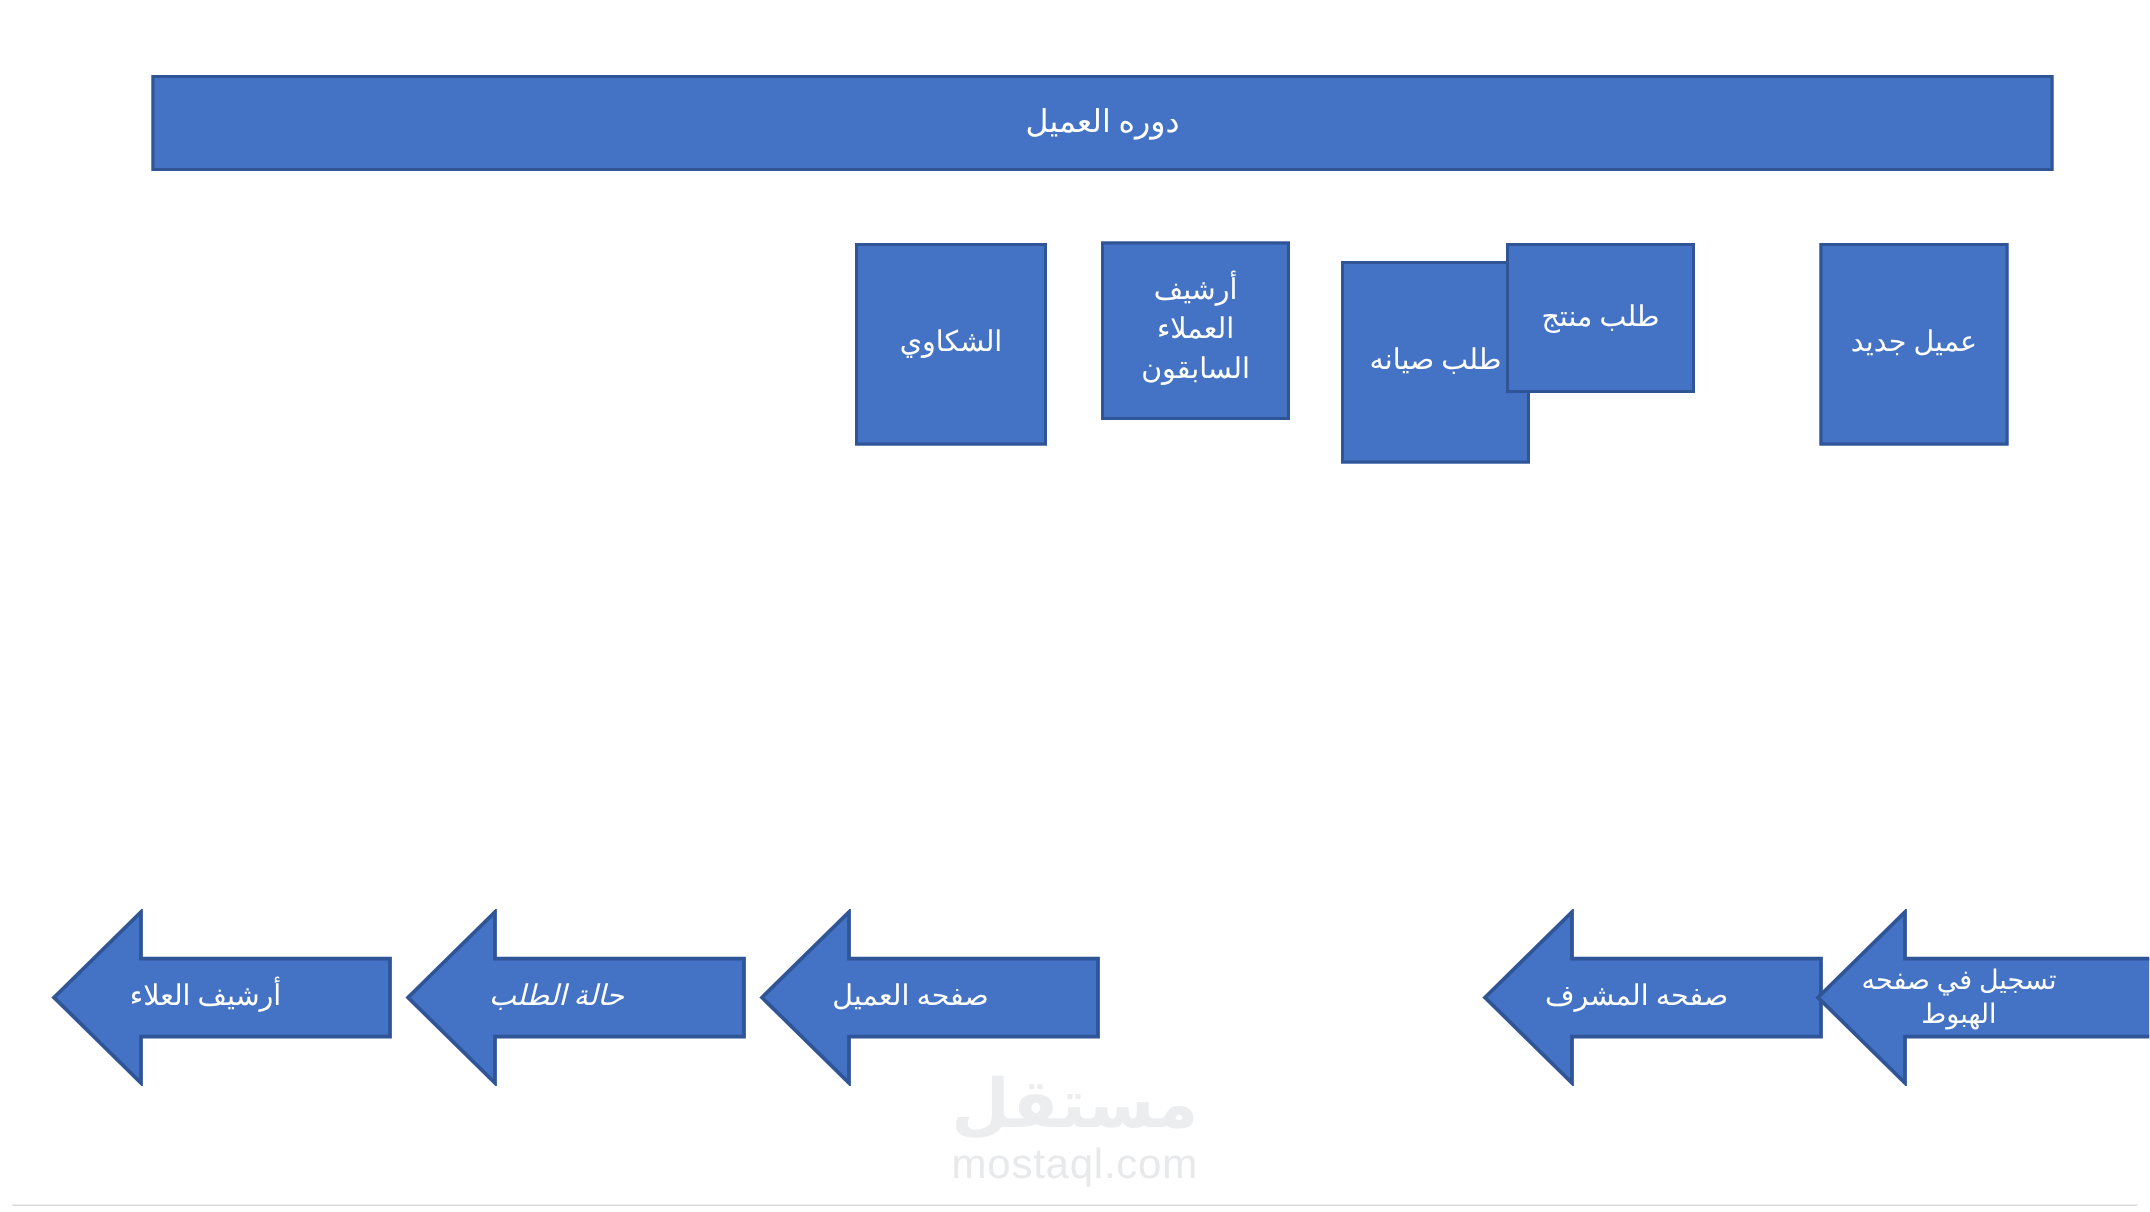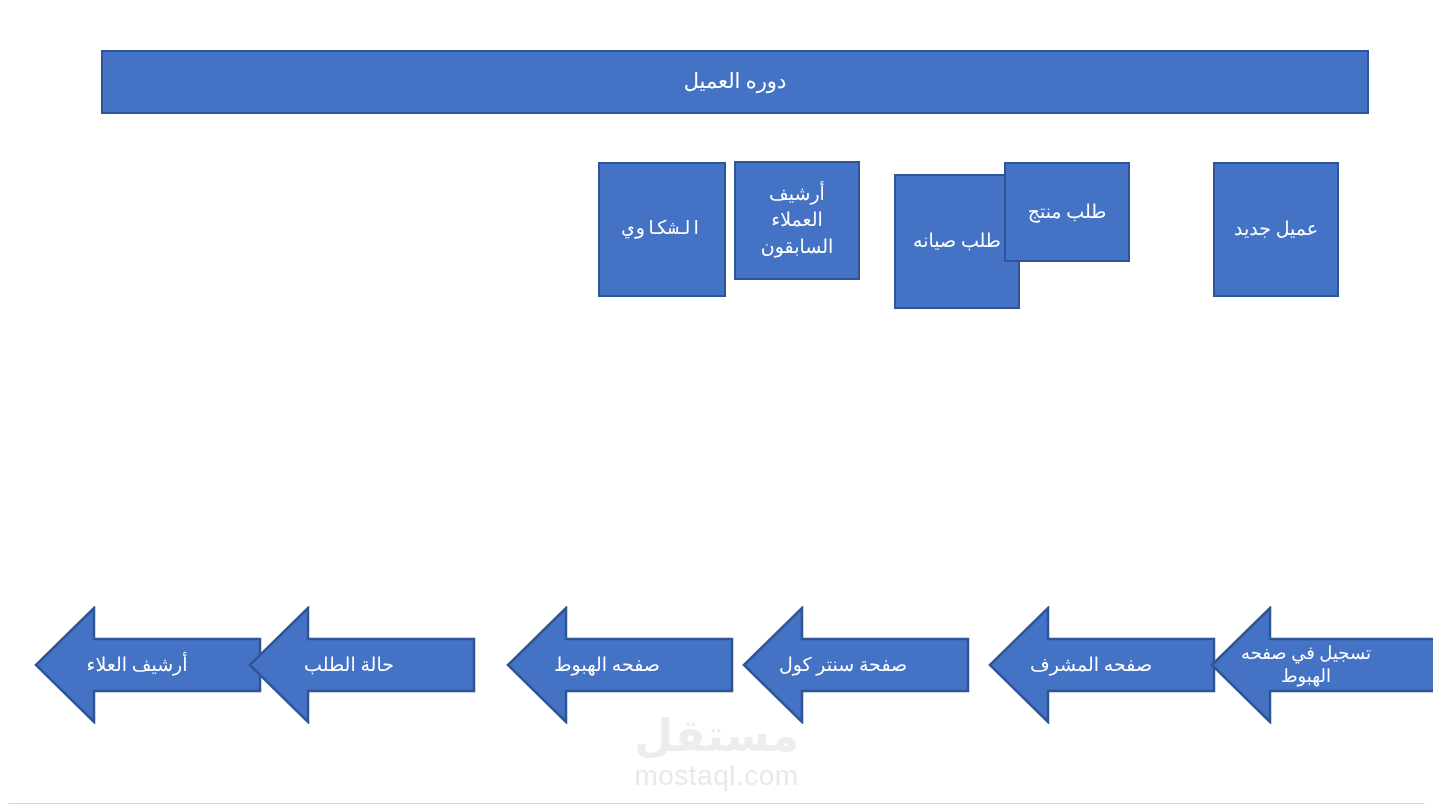--- a/index.html
+++ b/index.html
@@ -130,21 +130,21 @@
 </style>
 </head>
 <body>
 
 <div id="canvas">
 
   <div class="title-banner">
     <span class="label">دوره العميل</span>
   </div>
 
-  <div class="stage-box" style="left:598px; top:162px; width:128px; height:135px;font-family:Liberation Mono, monospace;">
+  <div class="stage-box" style="left:570px; top:162px; width:128px; height:135px;">
     <span class="label">الشكاوي</span>
   </div>
 
   <div class="stage-box" style="left:734px; top:161px; width:126px; height:119px;">
     <span class="label">أرشيف
 العملاء
 السابقون</span>
   </div>
 
   <div class="stage-box" style="left:894px; top:174px; width:126px; height:135px;">
@@ -159,40 +159,34 @@
     <span class="label">عميل جديد</span>
   </div>
 
   <div class="flow-arrow" style="left:34px; top:606px; width:228px; height:118px;">
     <svg width="228" height="118" viewBox="0 0 228 118">
       <polygon points="2,59 60,2 60,33 226,33 226,85 60,85 60,116" fill="#4472C4" stroke="#2F5597" stroke-width="2.5" stroke-linejoin="miter"></polygon>
     </svg>
     <span class="label" style="margin-right:22px;">أرشيف العلاء</span>
   </div>
 
-  <div class="flow-arrow" style="left:248px; top:606px; width:228px; height:118px;">
+  <div class="flow-arrow" style="left:270px; top:606px; width:228px; height:118px;font-style:italic;">
     <svg width="228" height="118" viewBox="0 0 228 118">
       <polygon points="2,59 60,2 60,33 226,33 226,85 60,85 60,116" fill="#4472C4" stroke="#2F5597" stroke-width="2.5" stroke-linejoin="miter"></polygon>
     </svg>
     <span class="label" style="margin-right:26px;">حالة الطلب</span>
   </div>
 
   <div class="flow-arrow" style="left:506px; top:606px; width:228px; height:118px;">
     <svg width="228" height="118" viewBox="0 0 228 118">
       <polygon points="2,59 60,2 60,33 226,33 226,85 60,85 60,116" fill="#4472C4" stroke="#2F5597" stroke-width="2.5" stroke-linejoin="miter"></polygon>
     </svg>
-    <span class="label" style="margin-right:26px;">صفحه الهبوط</span>
-  </div>
-
-  <div class="flow-arrow" style="left:742px; top:606px; width:228px; height:118px;">
-    <svg width="228" height="118" viewBox="0 0 228 118">
-      <polygon points="2,59 60,2 60,33 226,33 226,85 60,85 60,116" fill="#4472C4" stroke="#2F5597" stroke-width="2.5" stroke-linejoin="miter"></polygon>
-    </svg>
-    <span class="label" style="margin-right:26px;">صفحة سنتر كول</span>
-  </div>
+    <span class="label" style="margin-right:26px;">صفحه العميل</span>
+  </div>
+
 
   <div class="flow-arrow" style="left:988px; top:606px; width:228px; height:118px;">
     <svg width="228" height="118" viewBox="0 0 228 118">
       <polygon points="2,59 60,2 60,33 226,33 226,85 60,85 60,116" fill="#4472C4" stroke="#2F5597" stroke-width="2.5" stroke-linejoin="miter"></polygon>
     </svg>
     <span class="label" style="margin-right:22px;">صفحه المشرف</span>
   </div>
 
   <div class="flow-arrow" style="left:1210px; top:606px; width:228px; height:118px;">
     <svg width="228" height="118" viewBox="0 0 228 118">

